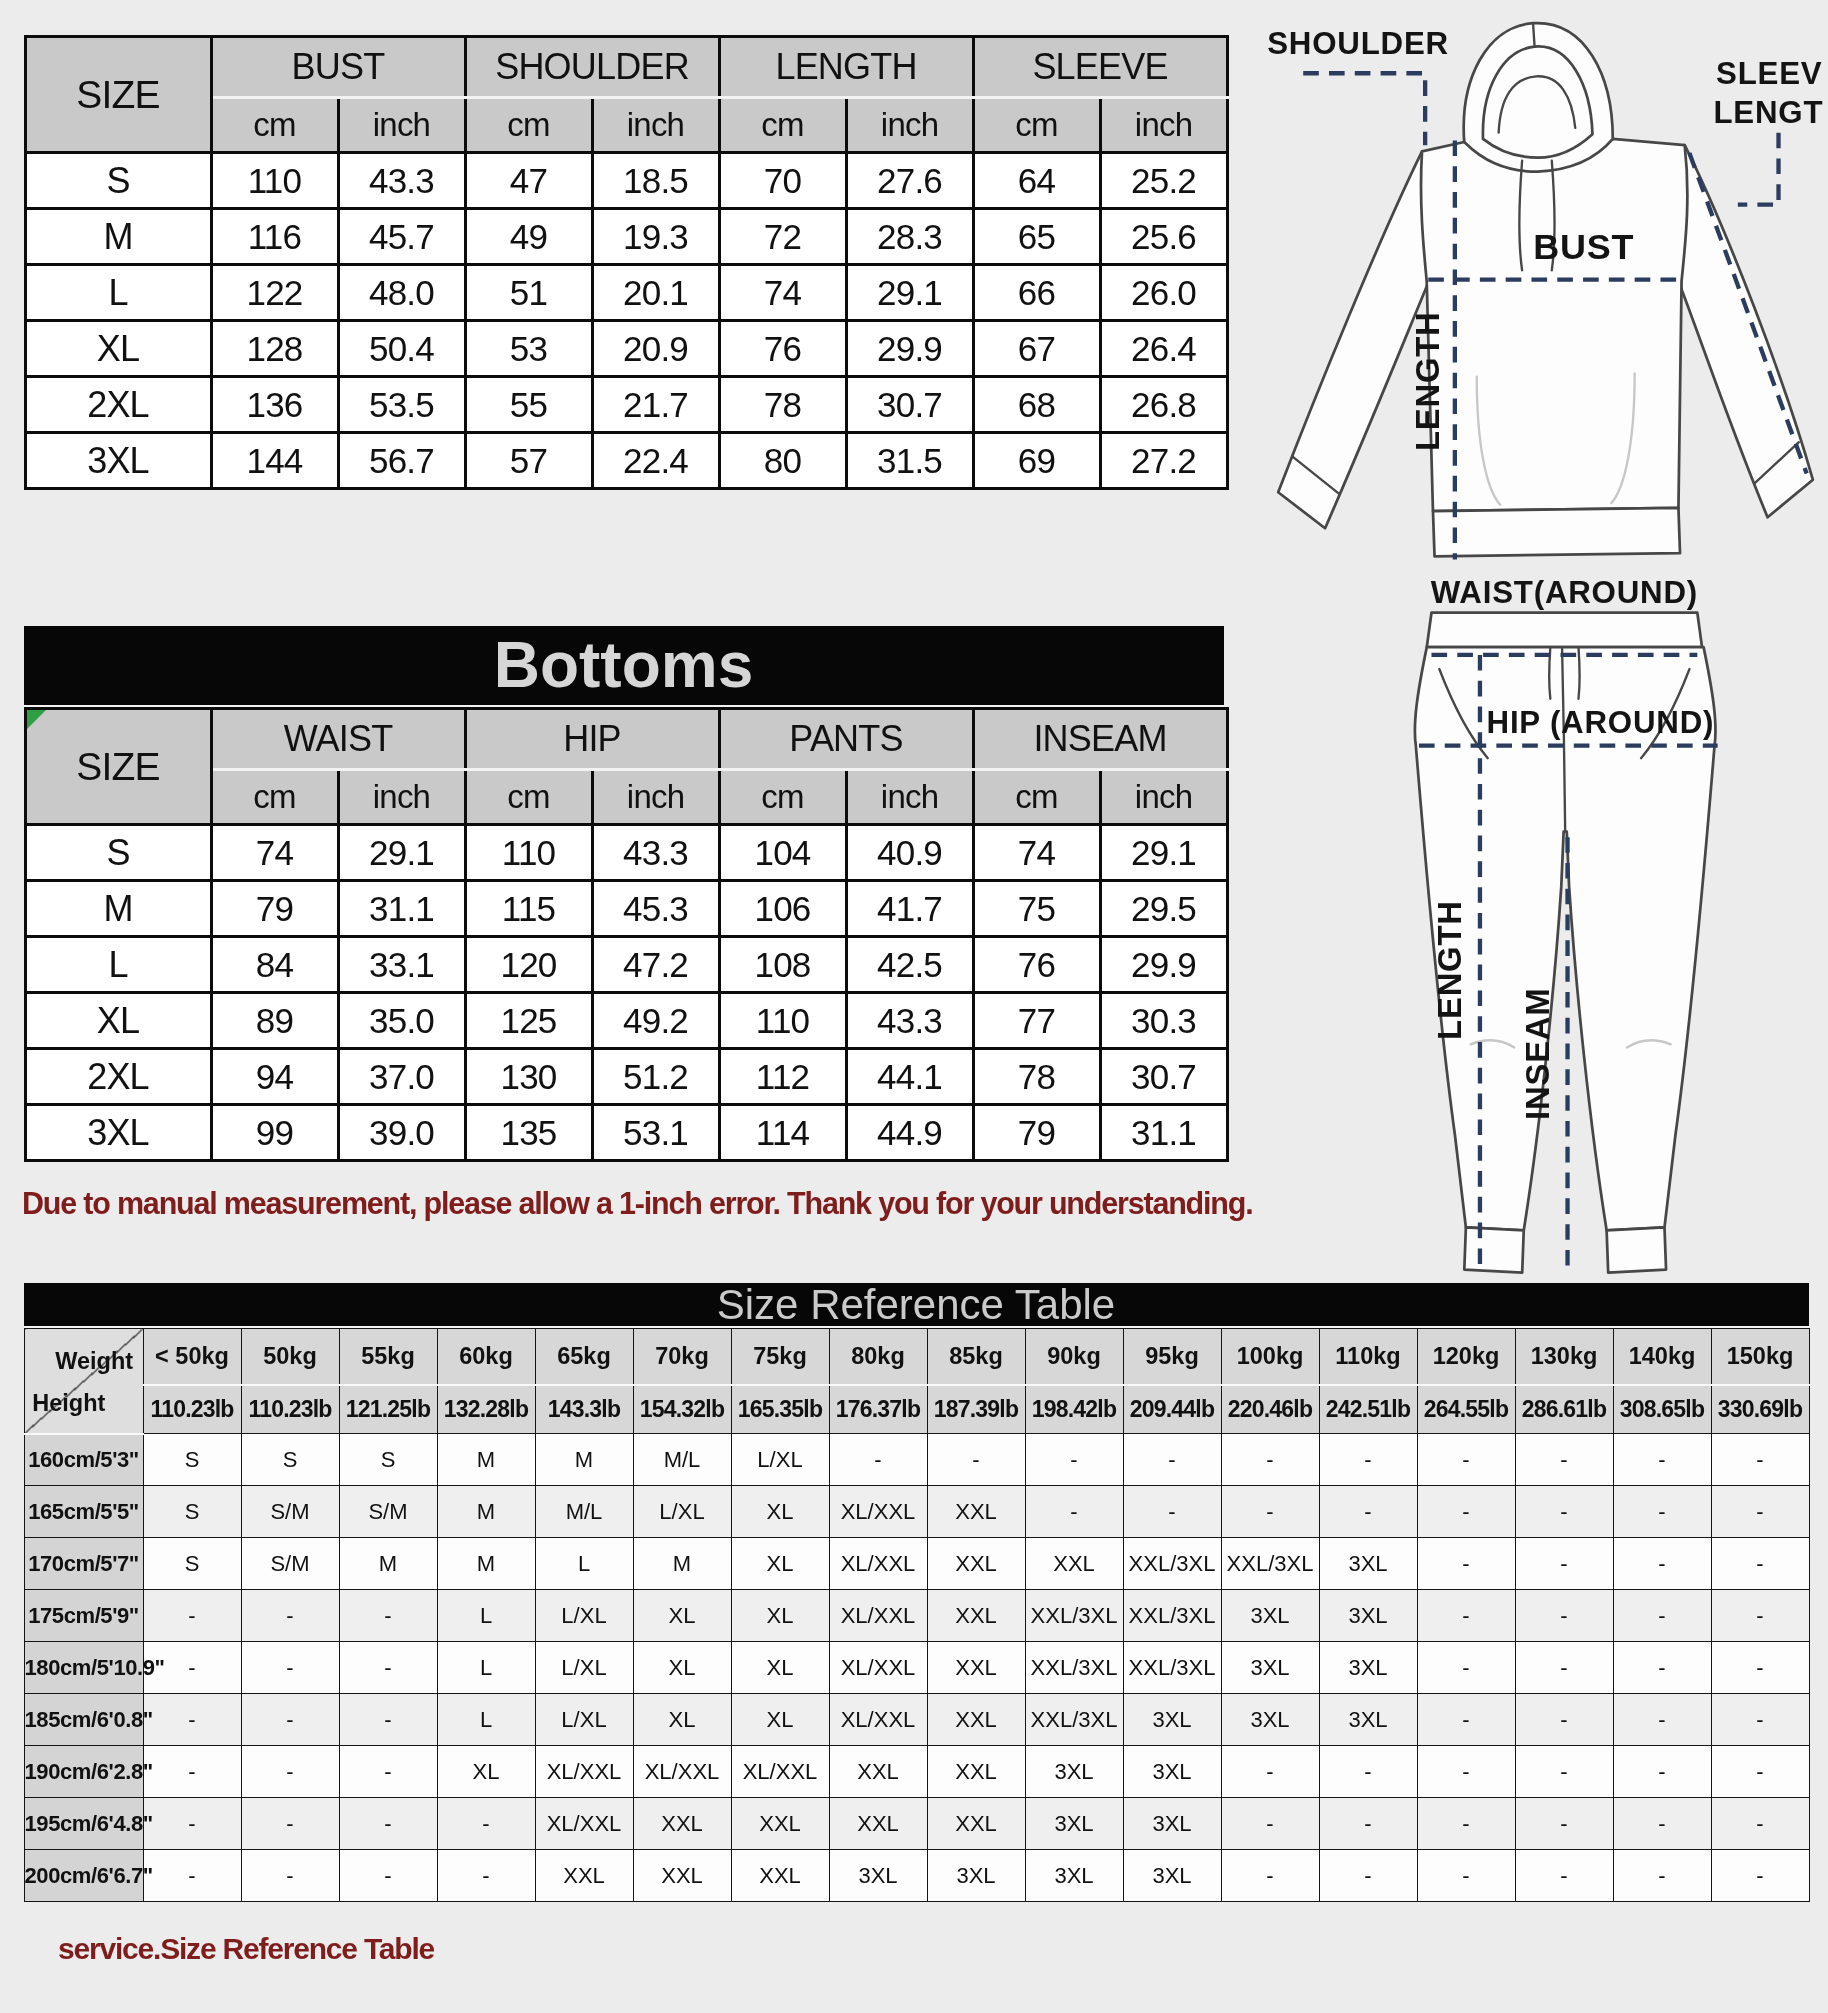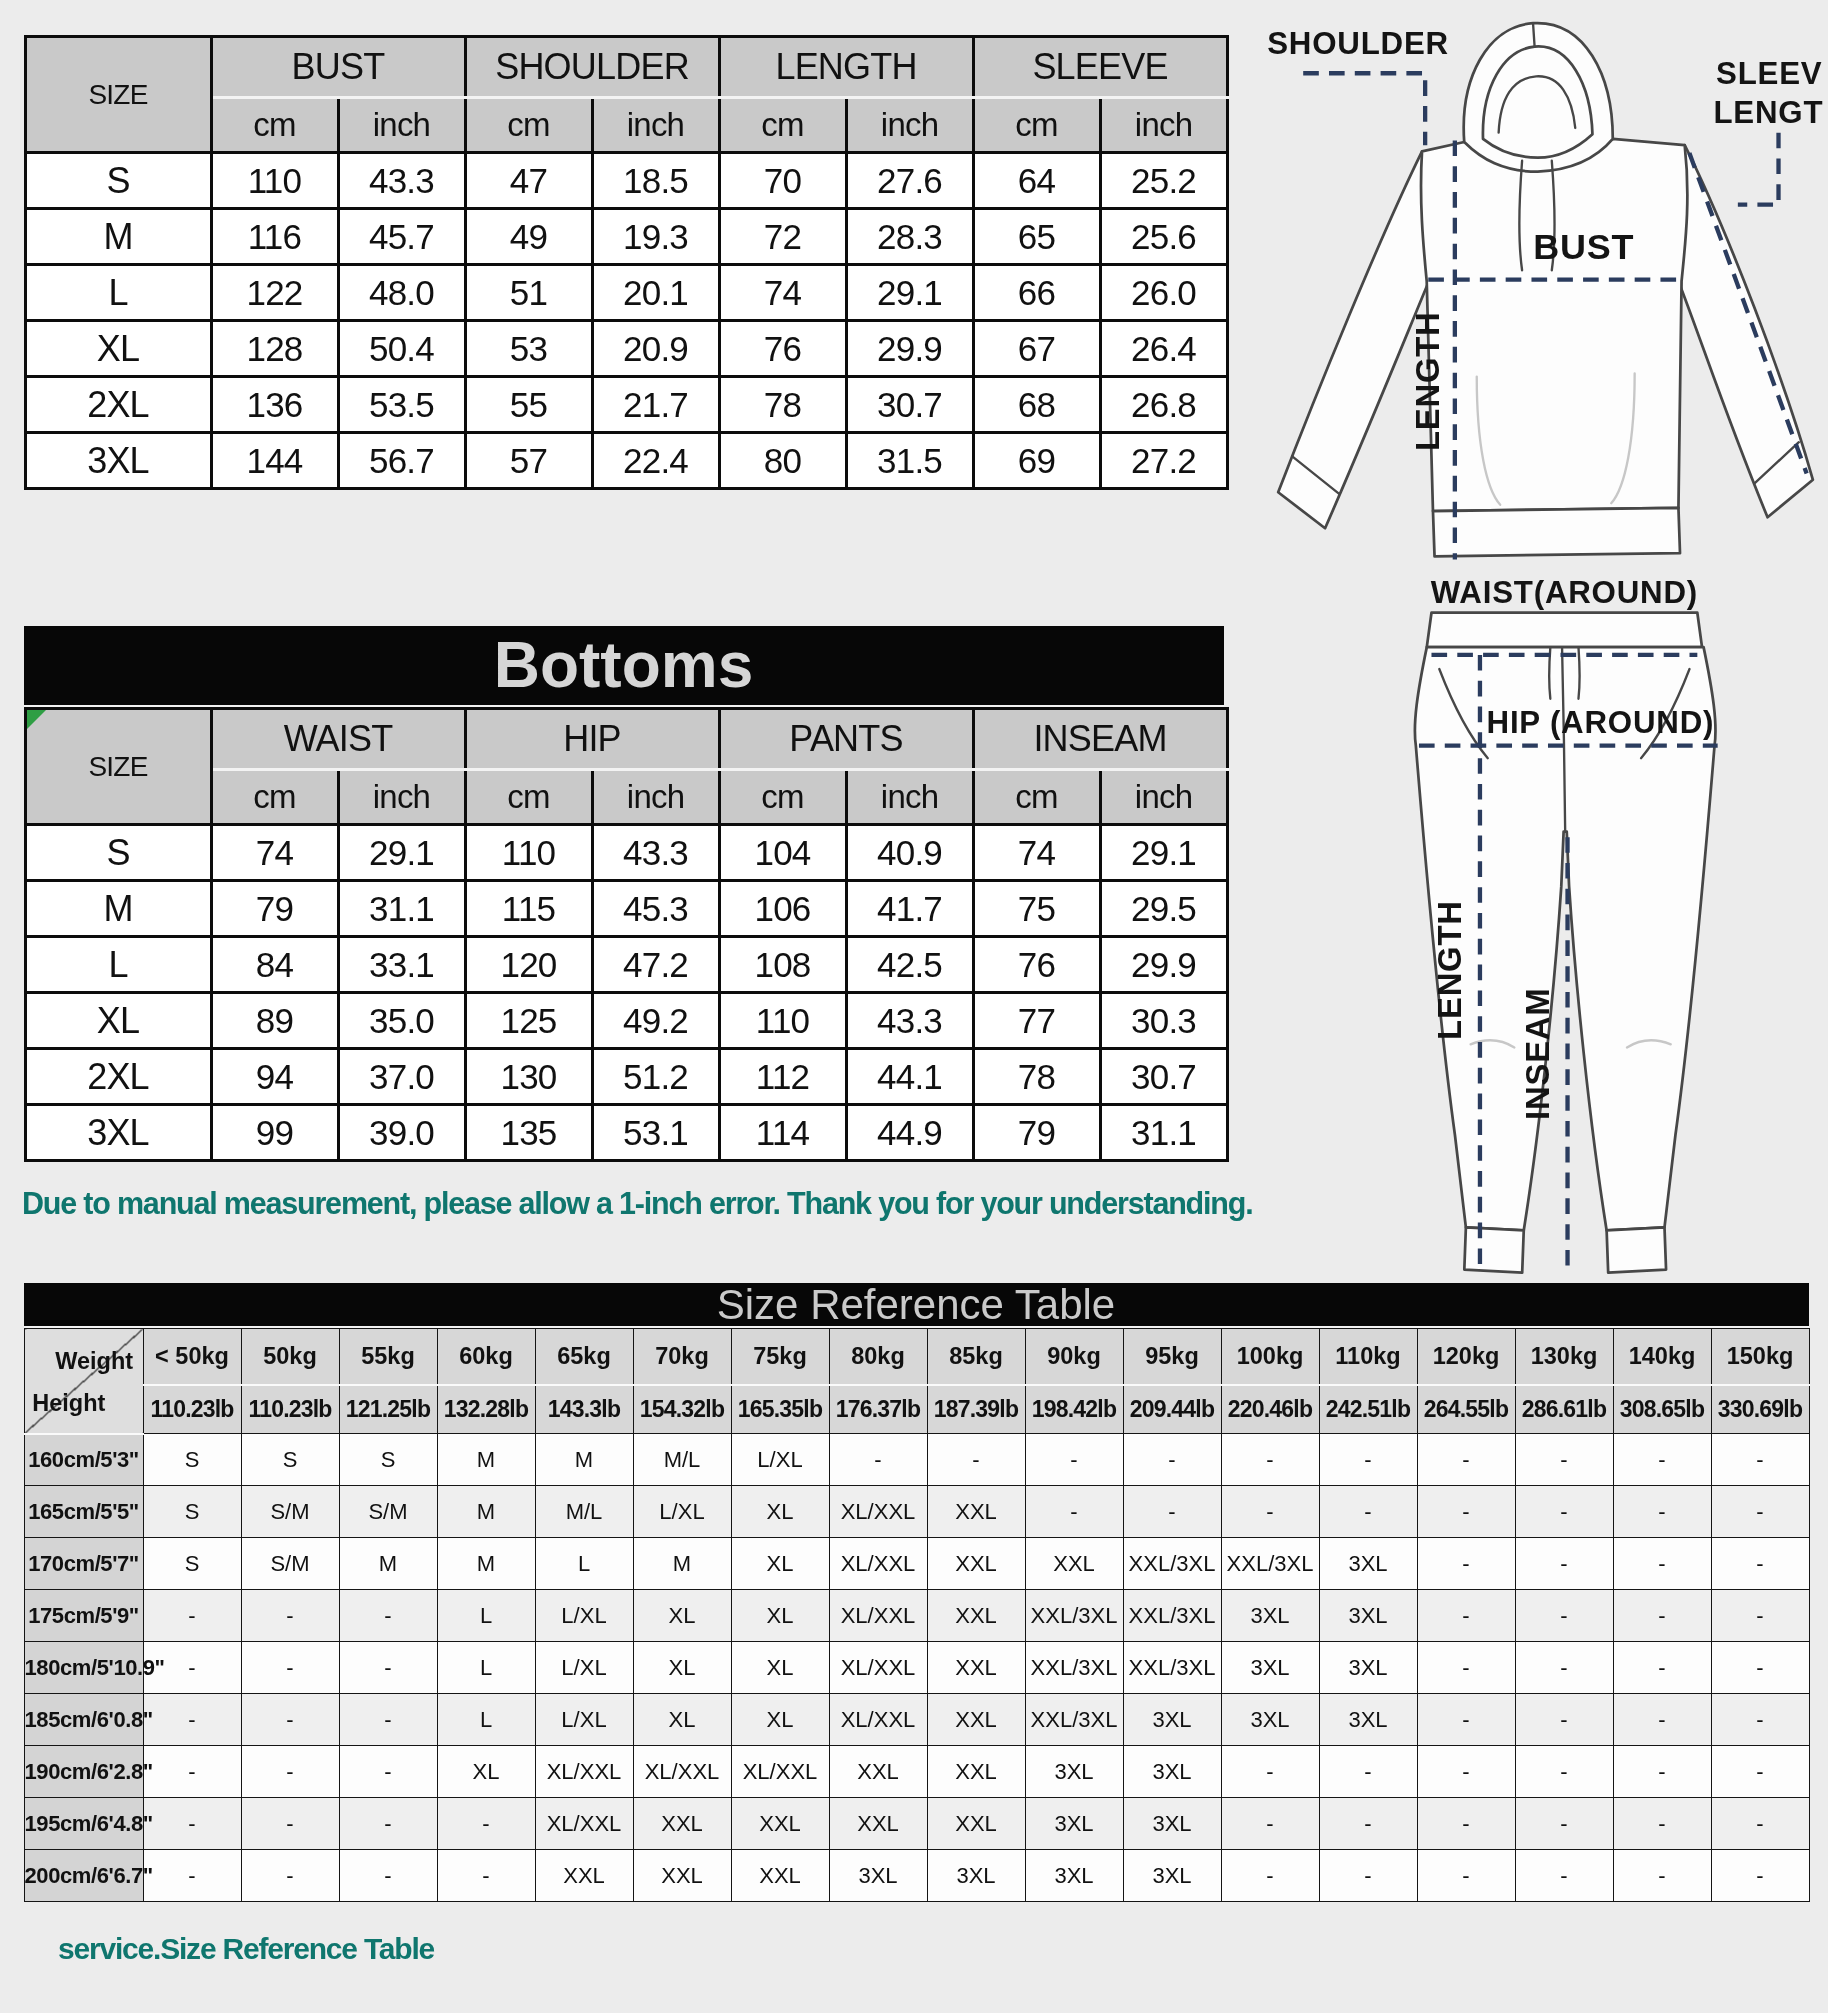--- a/index.html
+++ b/index.html
@@ -14,30 +14,30 @@
   .spec-title{height:79px;line-height:79px;font-size:64px;letter-spacing:0px;}
   .ref-title{height:43px;line-height:43px;font-size:42px;font-weight:400;color:#cacaca;}
 
   
   table.spec{border-collapse:collapse;table-layout:fixed;width:1200px;background:#fff;}
   table.spec th,table.spec td{border:3.1px solid #0c0c0c;text-align:center;padding:0;
       font-weight:500;letter-spacing:-0.8px;color:#111;}
   table.spec thead th{background:#c9c9c9;}
   table.spec th.group{height:58px;font-size:36px;border-bottom:3.1px solid #f3f3f3;}
   table.spec th.unit{height:52px;font-size:33px;}
-  table.spec th.size-head{font-size:28px;}
+  table.spec th.size-head{font-size:39px;}
   table.spec tbody tr{height:56px;}
   table.spec tbody th{background:#fff;font-size:36px;font-weight:500;}
   table.spec tbody td{font-size:35px;}
 
   .green-corner{position:absolute;width:0;height:0;
       border-top:19px solid #2f9e44;border-right:19px solid transparent;}
 
   
-  .note{position:absolute;color:#0f766e;font-weight:700;letter-spacing:-1.2px;}
+  .note{position:absolute;color:#7f1d1d;font-weight:700;letter-spacing:-1.2px;}
   .note1{left:22px;top:1186px;font-size:30.5px;}
   .footer-note{left:58px;top:1929px;font-size:30px;line-height:39px;width:1737px;}
 
   
   #ref-panel{left:23.5px;top:1283px;width:1785px;border-radius:14px;}
   table.ref{border-collapse:collapse;table-layout:fixed;width:1785px;background:#15803d;}
   table.ref th,table.ref td{border:1.6px solid #151515;text-align:center;padding:0;color:#111;}
   table.ref thead th{background:#d7d7d7;font-weight:600;}
   table.ref thead tr.kg th{height:55px;font-size:23.5px;border-bottom:2.3px solid #fafafa;}
   table.ref thead tr.lb th{height:47px;font-size:23px;letter-spacing:-0.8px;}

